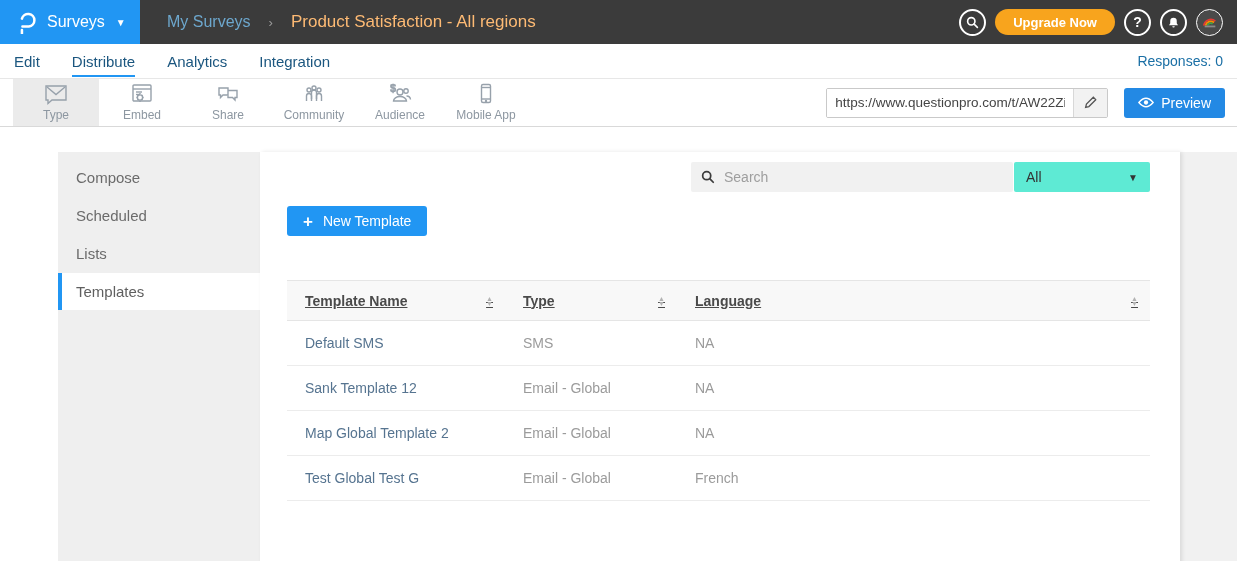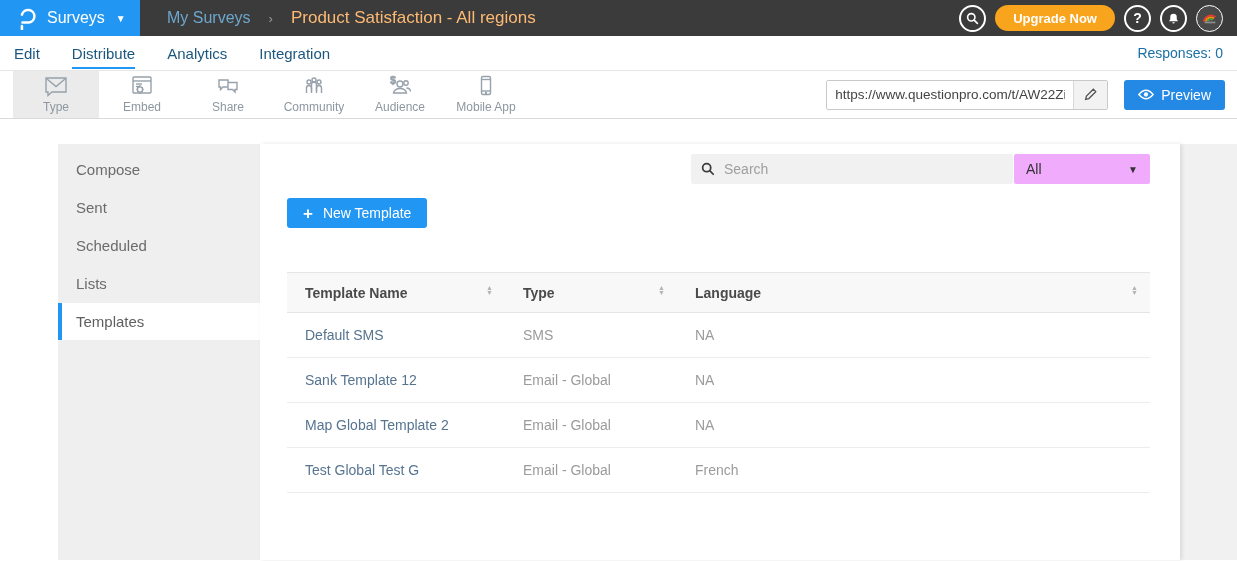--- a/index.html
+++ b/index.html
@@ -1,20 +1,20 @@
 <!DOCTYPE html>
 <html><head>
 <meta charset="utf-8">
 <style>
   * { margin:0; padding:0; box-sizing:border-box; }
   html,body { width:1237px; height:561px; overflow:hidden; background:#fff;
     font-family:"Liberation Sans", sans-serif; }
 
   
-  .topbar { height:36px; display:flex; background:#3b3b3b; color:#fff; }
+  .topbar { height:44px; display:flex; background:#3b3b3b; color:#fff; }
   .logo-block { width:140px; background:#2196f3; display:flex; align-items:center;
     padding:0 10px 0 16px; gap:9px; cursor:pointer; }
   .logo-glyph { width:22px; height:24px; display:flex; align-items:center; }
   .logo-product { font-size:16px; color:#fff; }
   .logo-caret { font-size:10px; margin-left:2px; color:#fff; }
   .breadcrumb { flex:1; display:flex; align-items:center; padding-left:27px; gap:18px;
     white-space:nowrap; overflow:hidden; }
   .bc-parent { color:#6da7cd; font-size:16px; cursor:pointer; }
   .bc-sep { color:#9a9a9a; font-size:13px; }
   .bc-title { color:#fdba74; font-size:17px; }
@@ -68,36 +68,36 @@
   .main-card { width:920px; background:#fff; box-shadow:2px 0 4px rgba(0,0,0,.10);
     position:relative; }
   .right-fill { flex:1; background:#f1f1f1; }
 
   .search-row { display:flex; justify-content:flex-end; gap:1px; padding:10px 30px 0 0; }
   .search-box { width:322px; height:30px; background:#f1f1f1; border-radius:2px;
     display:flex; align-items:center; padding:0 10px; gap:9px; }
   .search-box input { flex:1; border:none; outline:none; background:transparent;
     font-size:14px; color:#555; font-family:"Liberation Sans", sans-serif; }
   .search-box input::placeholder { color:#9e9e9e; }
-  .filter-box { width:136px; height:30px; background:#f0abfc; border-radius:2px;
+  .filter-box { width:136px; height:30px; background:#5eead4; border-radius:2px;
     display:flex; align-items:center; justify-content:space-between; padding:0 12px;
     font-size:14px; color:#333; cursor:pointer; }
   .filter-caret { font-size:10px; color:#333; }
 
   .new-template-btn { margin:14px 0 0 27px; height:30px; background:#2196f3;
     color:#fff; border:none; border-radius:3px; padding:0 16px; font-size:14px;
     display:inline-flex; align-items:center; gap:10px; cursor:pointer;
     font-family:"Liberation Sans", sans-serif; }
   .plus-glyph { font-size:17px; font-weight:bold; line-height:1; }
 
   table.tpl-table { width:863px; margin:44px 0 0 27px; border-collapse:collapse; }
   .tpl-table th { background:#f8f8f8; border-top:1px solid #e5e5e5;
     border-bottom:1px solid #e5e5e5; height:40px; text-align:left; font-size:14px;
     color:#4a4a4a; font-weight:bold; padding:0 12px 0 18px; }
-  .th-inner { display:flex; justify-content:space-between; }
+  .th-inner { display:flex; align-items:center; justify-content:space-between;text-decoration:underline; }
   .sort-icon { display:inline-flex; flex-direction:column; line-height:5px;
     font-size:7px; color:#b3b3b3; cursor:pointer; }
   .tpl-table td { height:45px; border-bottom:1px solid #ececec; font-size:14px;
     padding:0 12px 0 18px; }
   .td-name { color:#567490; cursor:pointer; }
   .td-muted { color:#9b9b9b; }
   .col-name { width:218px; } .col-type { width:172px; }
 </style>
 </head>
 <body>
@@ -244,21 +244,20 @@
   </div>
 </div>
 
 <div class="content">
   <div class="content-inner">
     <div class="left-spacer"></div>
 
     <div class="sidebar">
       <div id="sidebar-list">
           <div class="side-item">Compose</div>
-          <div class="side-item">Sent</div>
           <div class="side-item">Scheduled</div>
           <div class="side-item">Lists</div>
           <div class="side-item active">Templates</div>
         </div>
     </div>
 
     <div class="main-card">
       <div class="search-row">
         <div class="search-box">
           <svg width="14" height="14" viewBox="0 0 16 16">

